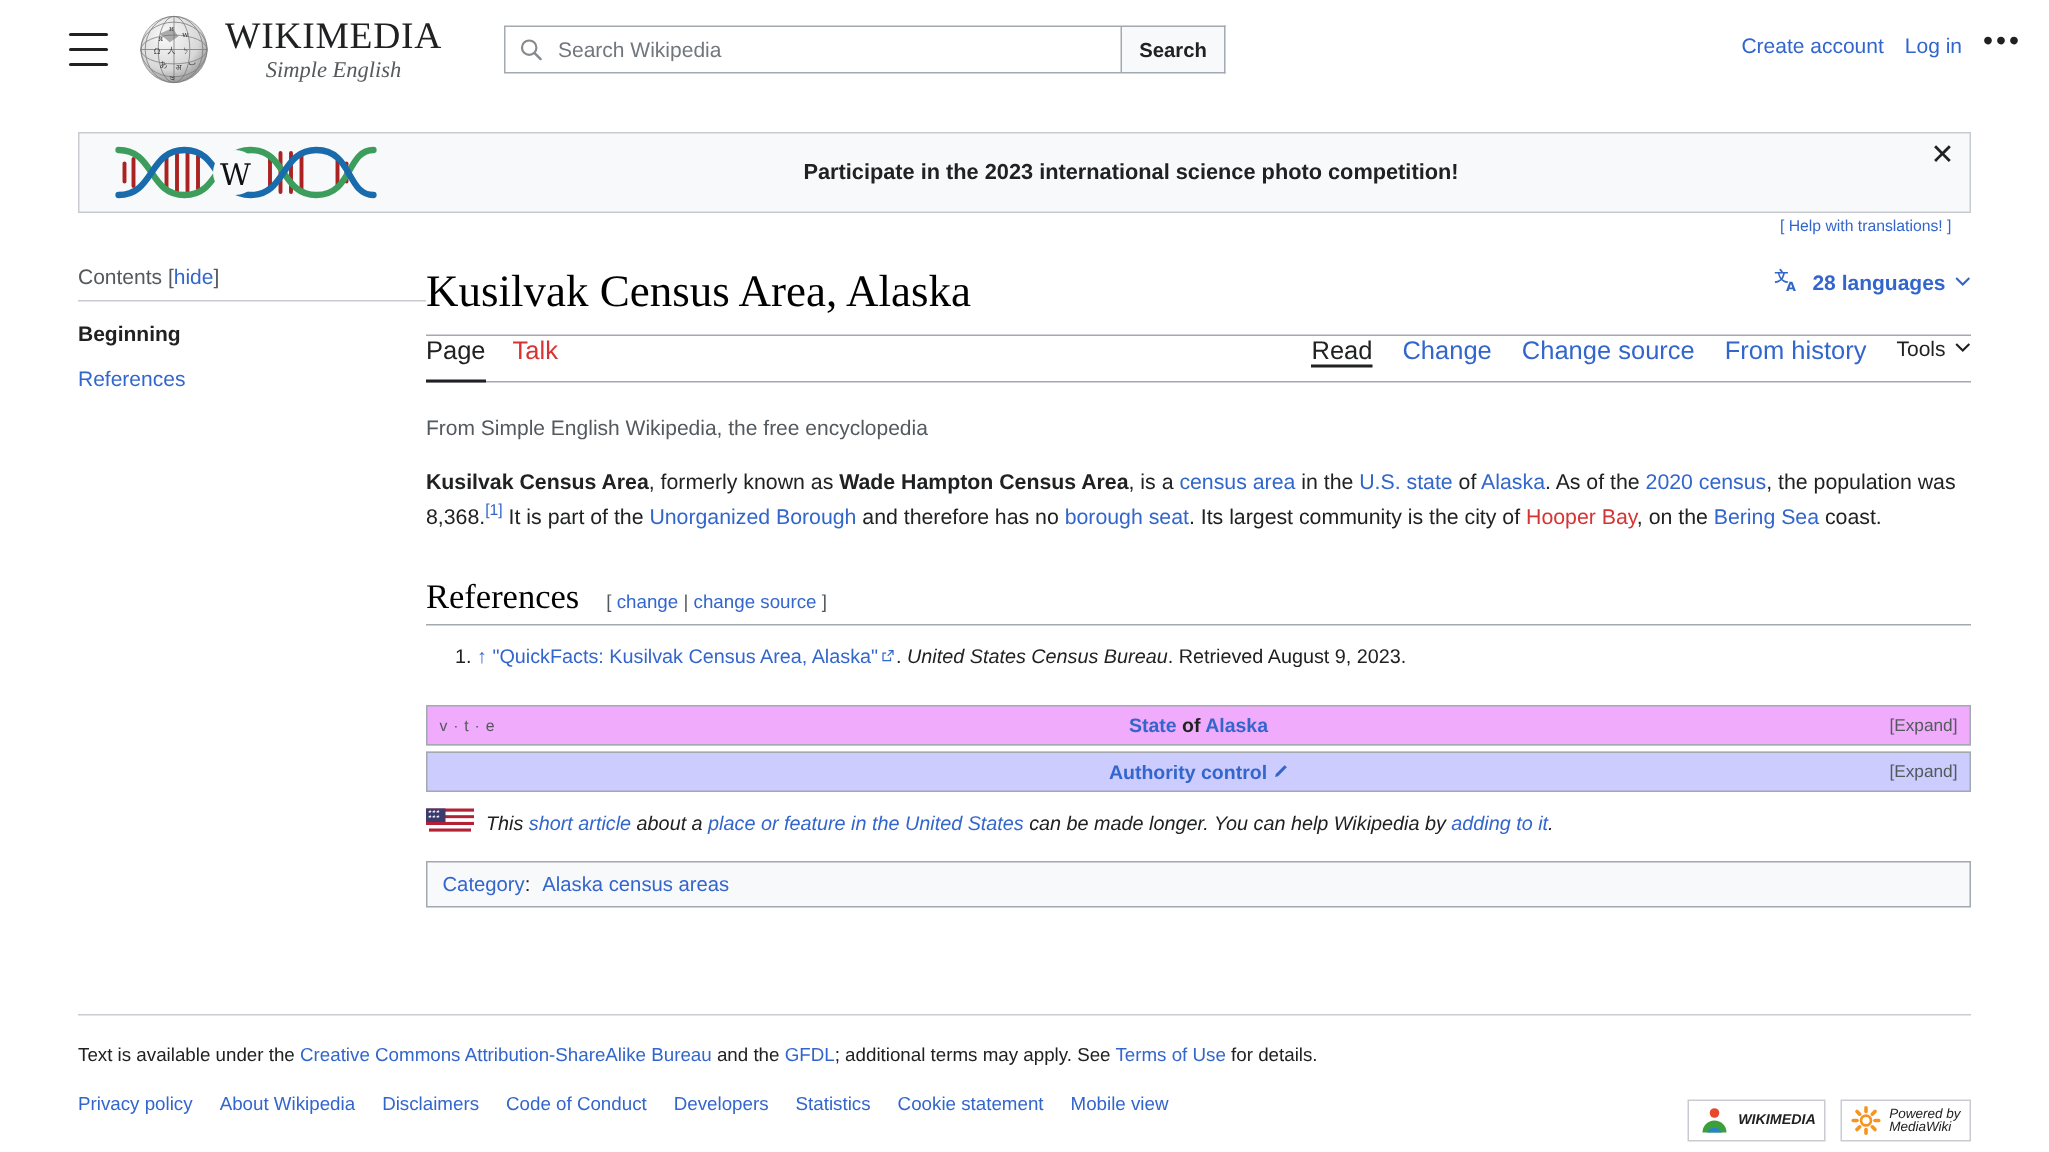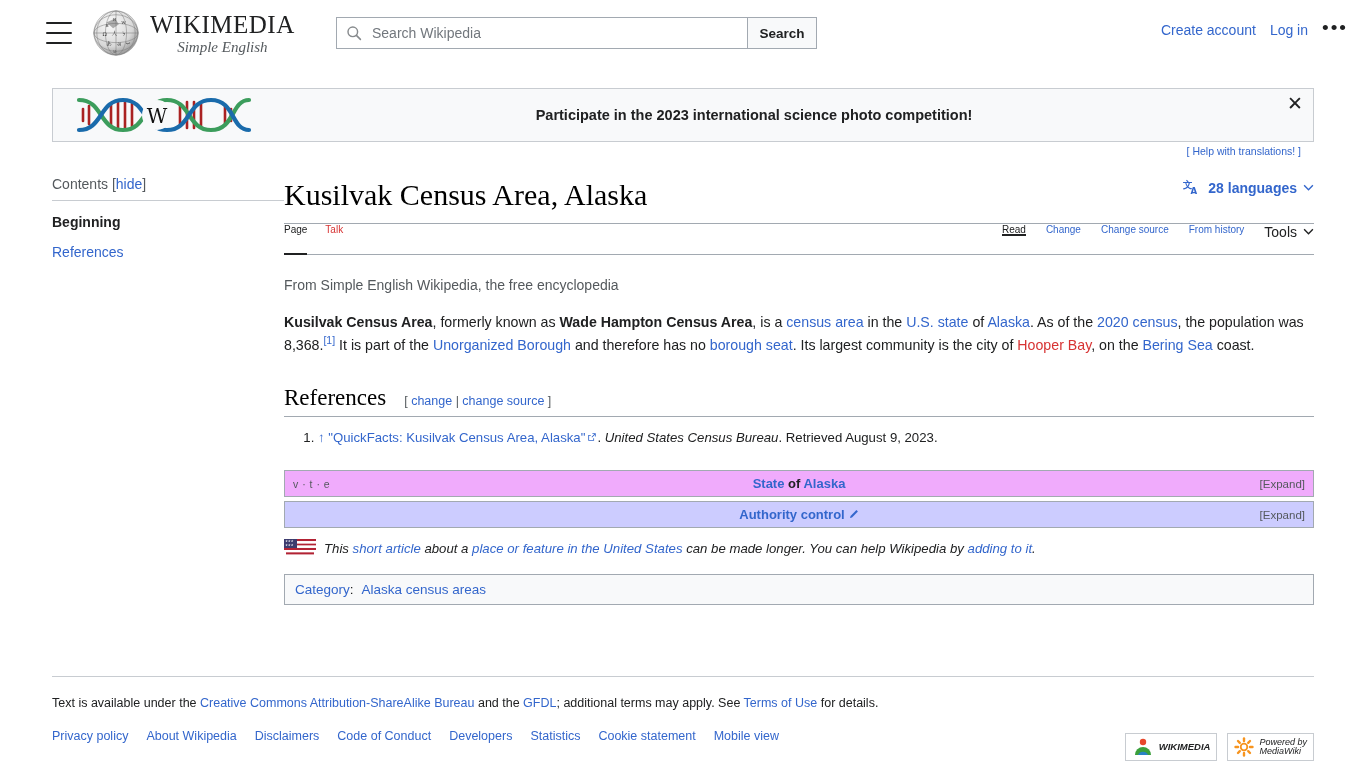--- a/index.html
+++ b/index.html
@@ -185,21 +185,21 @@
   .tabs-row {
     display: flex;
     align-items: flex-end;
     justify-content: space-between;
     border-bottom: 1px solid #a2a9b1;
     margin-top: 1px;
     height: 30px;
   }
   .tabs { display: flex; gap: 18px; height: 30px; }
   .tab {
-    font-size: 10px;
+    font-size: 17px;
     color: #3366cc;
     cursor: pointer;
     padding-bottom: 0;
     position: relative;
   }
   .tab.redlink { color: #d73333; }
   .tab.selected { color: #202122; }
   .tab.selected::after {
     content: ""; position: absolute; left: 0; right: 0; bottom: -1px;
     height: 2px; background: #202122;

